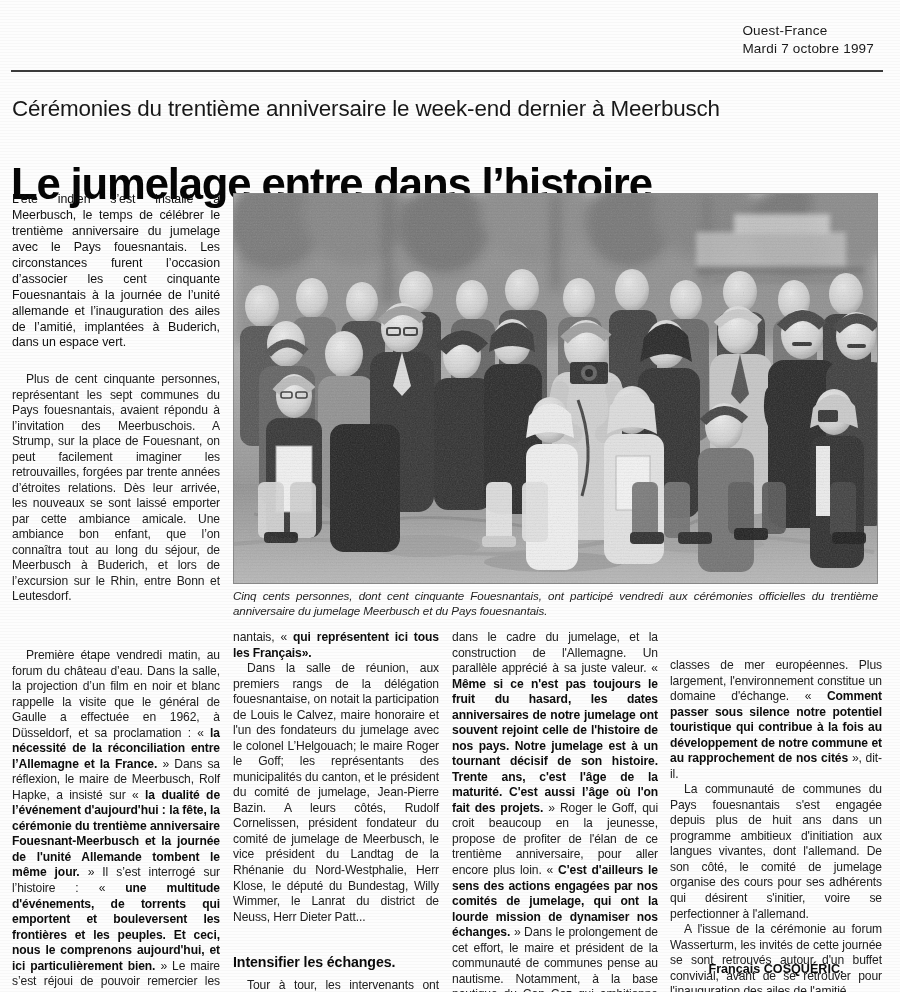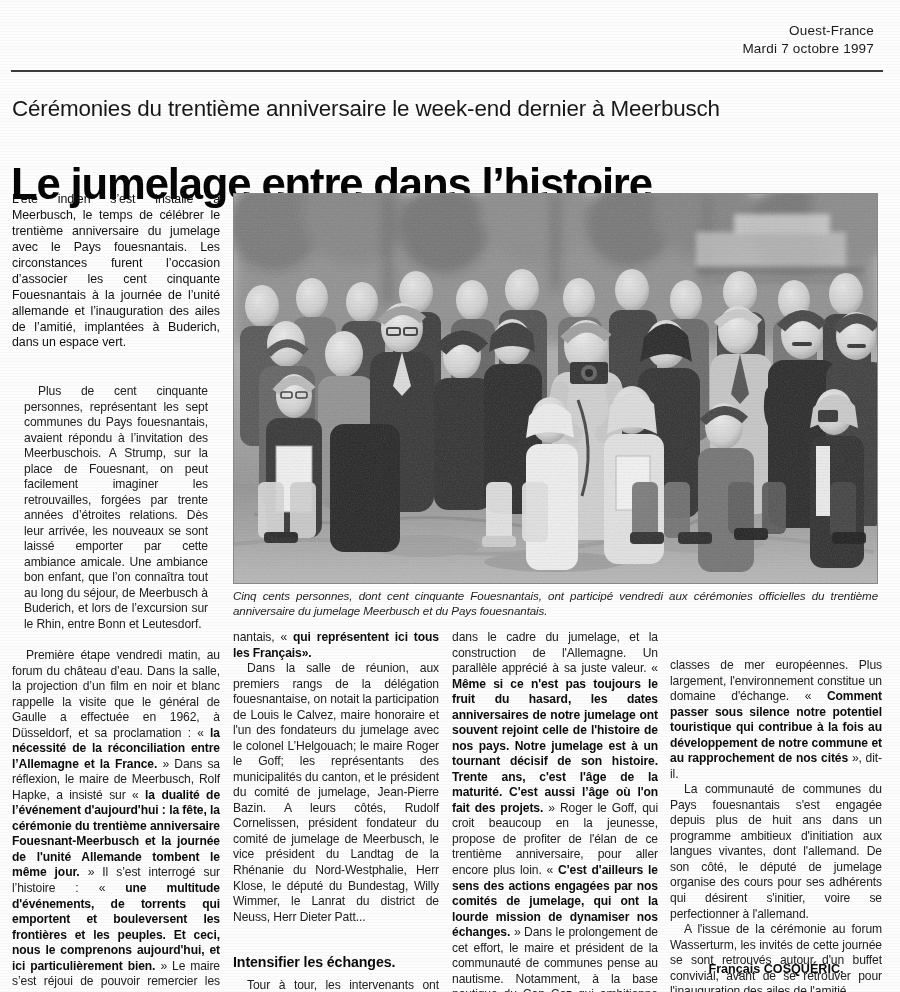--- a/index.html
+++ b/index.html
@@ -22,21 +22,20 @@
     width: 900px;
     height: 992px;
     background: #fdfdfd;
   }
 
   
   .masthead {
     position: absolute;
     right: 26px;
     top: 22px;
-    text-align: right;
     line-height: 1.35;
     font-size: 13.5px;
     color: #1a1a1a;
     letter-spacing: .2px;
   }
   .masthead div { white-space: nowrap; }
 
   .rule-top {
     position: absolute;
     left: 11px;
@@ -90,21 +89,21 @@
     position: absolute;
     left: 12px;
     top: 372px;
     width: 208px;
     font-size: 12.1px;
     line-height: 1.285;
     text-align: justify;
     color: #202020;
     letter-spacing: -0.1px;
   }
-  .col1-body p { margin: 12px; text-indent: 14px; }
+  .col1-body p { margin: 0; text-indent: 14px; }
 
   .subhead-1 {
     position: absolute;
     left: 12px;
     top: 605px;
     width: 208px;
     text-align: center;
     font-size: 14.6px;
     font-weight: bold;
     line-height: 1.22;
@@ -435,20 +434,20 @@
     <span class="subhead-2">Intensifier les échanges.</span>
     <p>Tour à tour, les intervenants ont évoqué les étapes des échanges</p>
   </div>
 
   <div class="col col3">
     <p class="noindent"><span>dans le cadre du jumelage, et la construction de l'Allemagne. Un parallèle apprécié à sa juste valeur. « </span><b>Même si ce n'est pas toujours le fruit du hasard, les dates anniversaires de notre jumelage ont souvent rejoint celle de l'histoire de nos pays. Notre jumelage est à un tournant décisif de son histoire. Trente ans, c'est l'âge de la maturité. C'est aussi l’âge où l'on fait des projets.</b><span> » Roger le Goff, qui croit beaucoup en la jeunesse, propose de profiter de l'élan de ce trentième anniversaire, pour aller encore plus loin. « </span><b>C'est d'ailleurs le sens des actions engagées par nos comités de jumelage, qui ont la lourde mission de dynamiser nos échanges.</b><span> » Dans le prolongement de cet effort, le maire et président de la communauté de communes pense au nautisme. Notamment, à la base nautique du Cap Coz qui ambitionne de développer des</span></p>
   </div>
 
   <div class="col col4">
     <p class="noindent"><span>classes de mer européennes. Plus largement, l'environnement constitue un domaine d'échange. « </span><b>Comment passer sous silence notre potentiel touristique qui contribue à la fois au développement de notre commune et au rapprochement de nos cités</b><span> », dit-il.</span></p>
-    <p>La communauté de communes du Pays fouesnantais s'est engagée depuis plus de huit ans dans un programme ambitieux d'initiation aux langues vivantes, dont l'allemand. De son côté, le député de jumelage organise des cours pour ses adhérents qui désirent s'initier, voire se perfectionner à l'allemand.</p>
+    <p>La communauté de communes du Pays fouesnantais s'est engagée depuis plus de huit ans dans un programme ambitieux d'initiation aux langues vivantes, dont l'allemand. De son côté, le comité de jumelage organise des cours pour ses adhérents qui désirent s'initier, voire se perfectionner à l'allemand.</p>
     <p>A l'issue de la cérémonie au forum Wasserturm, les invités de cette journée se sont retrouvés autour d'un buffet convivial, avant de se retrouver pour l'inauguration des ailes de l'amitié.</p>
   </div>
 
   <div class="byline">Français COSQUÉRIC.</div>
 
   <div class="grain"></div>
 </div>
 
 </body></html>

